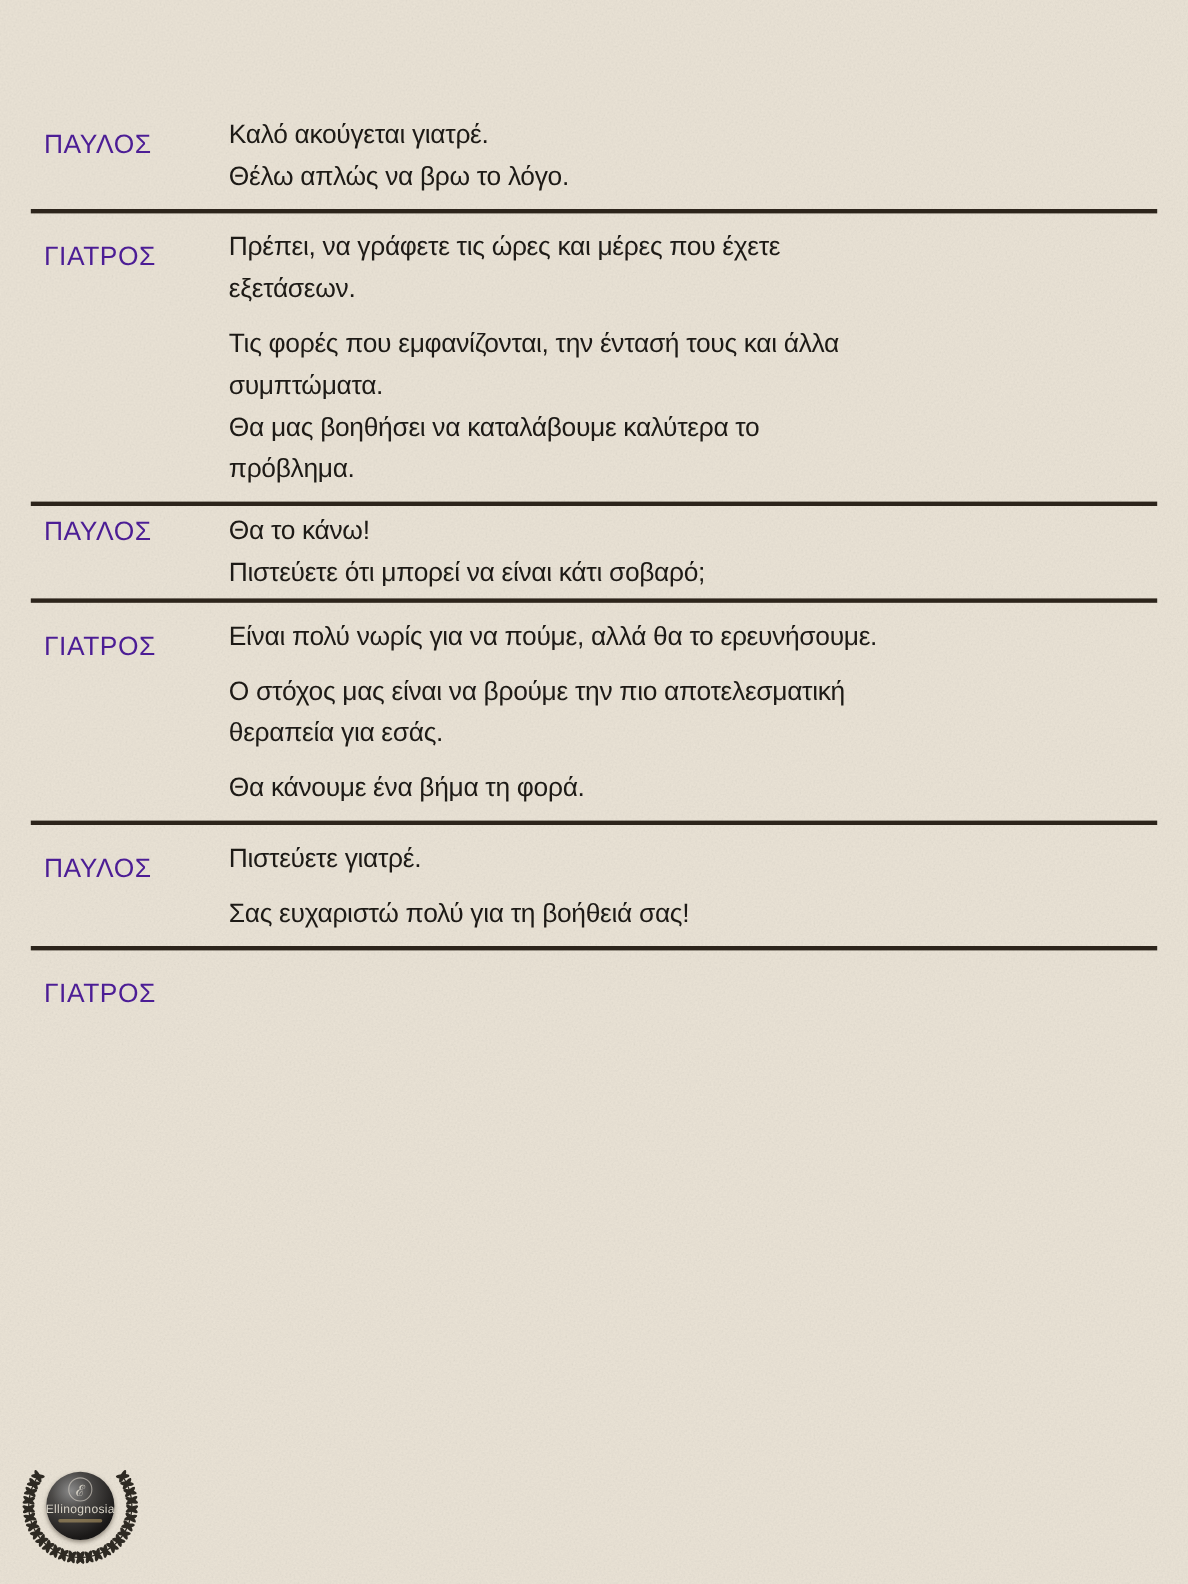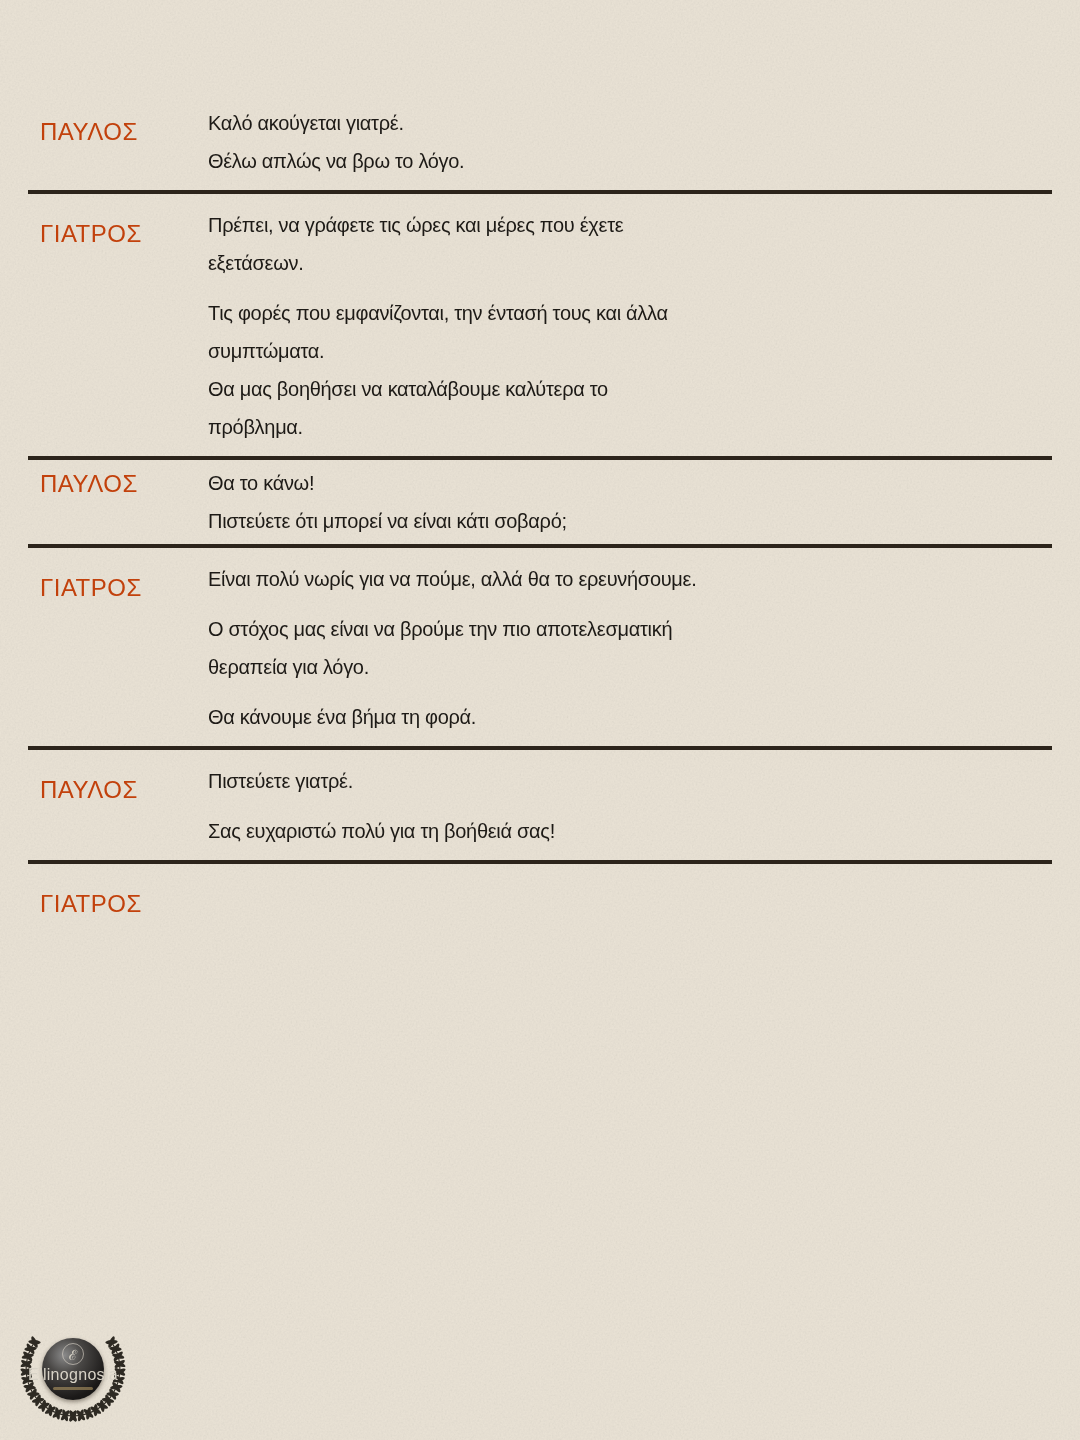--- a/index.html
+++ b/index.html
@@ -33,26 +33,26 @@
     grid-template-columns:180px 1fr;
     padding:12px 0 10px;
     border-bottom:4px solid var(--rule);
   }
   .row:last-child{border-bottom:none;}
   .row.tight{padding:4px 0 4px;}
   .speaker{
     font-size:24px;
     letter-spacing:.5px;
     padding:14px 0 0 12px;
-    color:#c2410c;
+    color:#4c1d95;
   }
   .row.tight .speaker{padding-top:6px;}
   .speech p{
     margin:0 0 12px;
-    font-size:20px;
+    font-size:24px;
     line-height:38px;
     letter-spacing:-.3px;
     white-space:pre-wrap;
   }
   .speech p:last-child{margin-bottom:0;}
   
   .logo{
     position:absolute;
     left:18px;top:1326px;
     width:110px;height:96px;
@@ -71,21 +71,21 @@
     margin-top:5px;
     width:22px;height:22px;
     border:1px solid rgba(214,208,196,.65);
     border-radius:50%;
     display:flex;align-items:center;justify-content:center;
     font-size:14px;color:#d9d4c8;
     font-family:"DejaVu Serif","Liberation Serif",serif;
   }
   .brand{
     margin-top:1px;
-    font-size:16px;
+    font-size:11px;
     letter-spacing:.3px;
     color:#d8d3c7;
   }
   .tagline{
     margin-top:3px;
     width:40px;height:3px;
     border-radius:2px;
     background:rgba(189,163,106,.55);
   }
 </style>
@@ -128,21 +128,21 @@
       <p>Θα το κάνω!
 Πιστεύετε ότι μπορεί να είναι κάτι σοβαρό;</p>
     </div>
   </section>
 
   <section class="row">
     <div class="speaker">ΓΙΑΤΡΟΣ</div>
     <div class="speech">
       <p>Είναι πολύ νωρίς για να πούμε, αλλά θα το ερευνήσουμε.</p>
       <p>Ο στόχος μας είναι να βρούμε την πιο αποτελεσματική
-θεραπεία για λόγο.</p>
+θεραπεία για εσάς.</p>
       <p>Θα κάνουμε ένα βήμα τη φορά.</p>
     </div>
   </section>
 
   <section class="row">
     <div class="speaker">ΠΑΥΛΟΣ</div>
     <div class="speech">
       <p>Πιστεύετε γιατρέ.</p>
       <p>Σας ευχαριστώ πολύ για τη βοήθειά σας!</p>
     </div>

